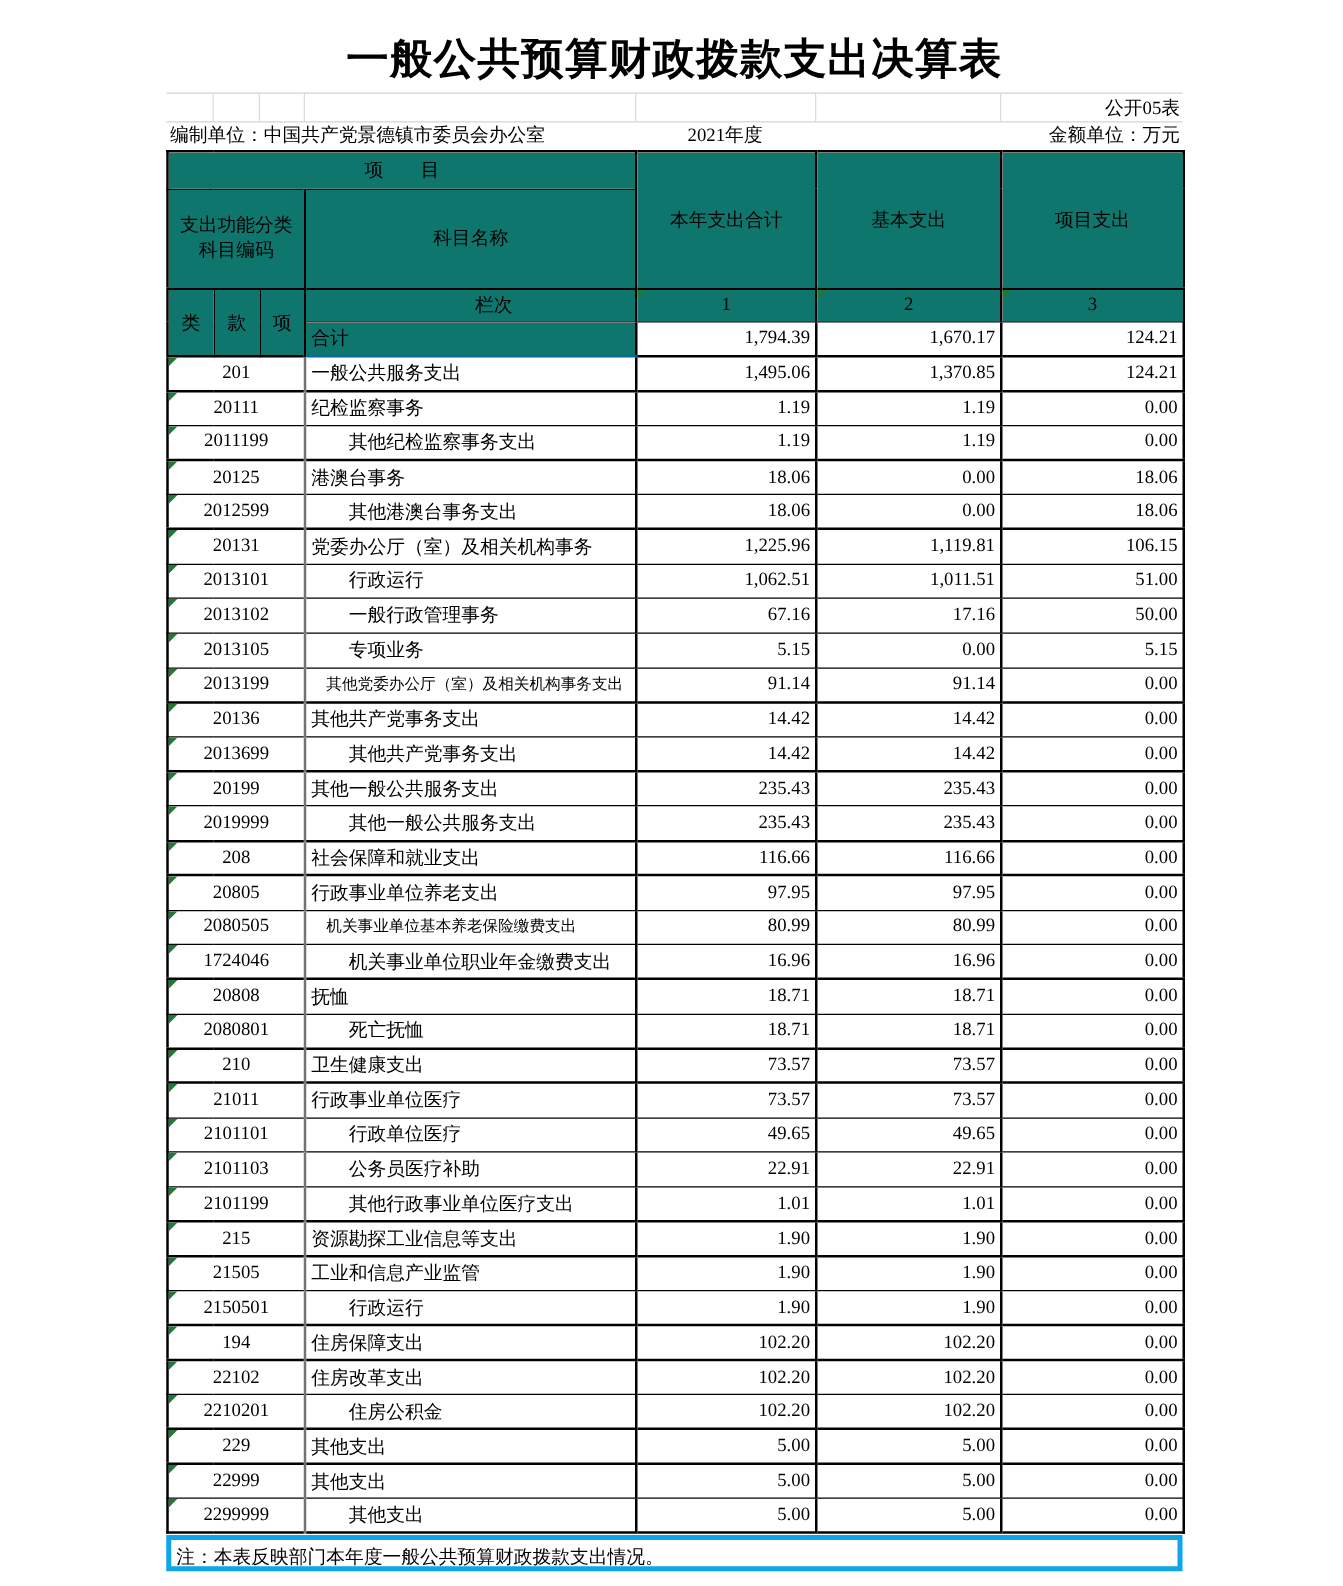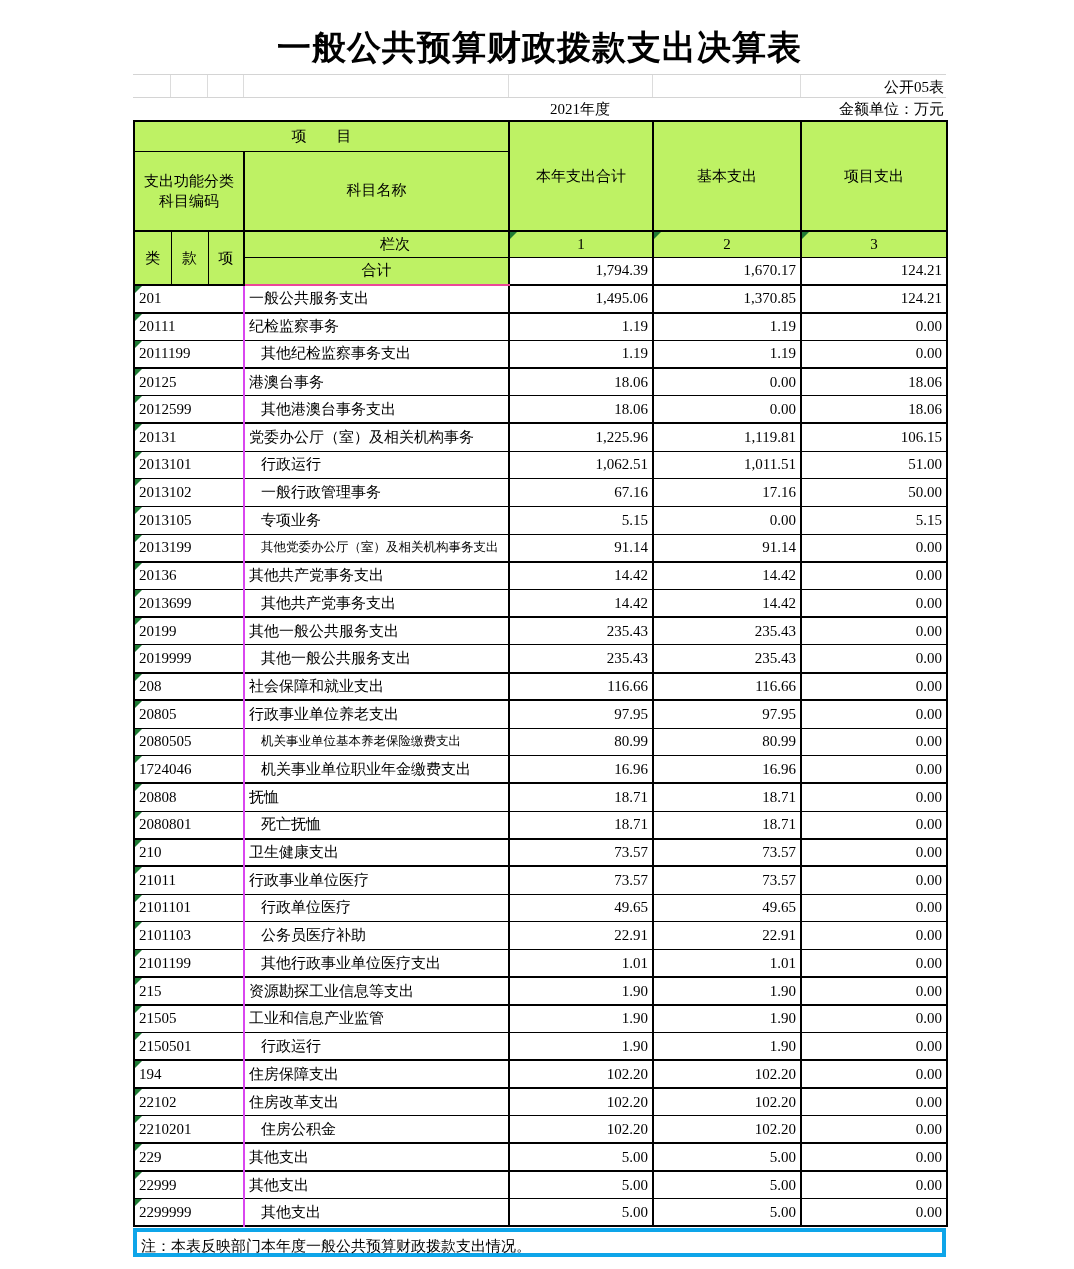--- a/index.html
+++ b/index.html
@@ -64,46 +64,46 @@
   }
   table.budget td {
     position: relative;
     padding: 0 4px;
     font-size: 15px;
     overflow: hidden;
     white-space: nowrap;
     box-sizing: border-box;
     vertical-align: middle;
   }
-  .gray { background: #bef264; }
+  .gray { background: #0f766e; }
 
   
   tr.h-project    { height: 30px; }
   tr.h-labels     { height: 80px; }
   tr.h-lanci      { height: 26px; }
   tr.h-total      { height: 28px; }
   td.hdr          { text-align: center; font-size: 16px; }
   td.h-proj       { border-bottom: 1px solid #000; border-right: 2px solid #000; }
   td.h-valcol     { border-left: 2px solid #000; }
   td.h-code       { border-right: 2px solid #000; border-bottom: 2px solid #000; line-height: 20px; }
   td.h-name       { border-bottom: 2px solid #000; }
   td.h-sub        { border-right: 1px solid #000; border-top: 2px solid #000; }
   td.h-sub-last   { border-right: 2px solid #000; border-top: 2px solid #000; }
   td.h-lanci-lbl  { border-bottom: 1px solid #000; border-top: 2px solid #000; }
   td.h-colnum     { border-left: 2px solid #000; border-bottom: 1px solid #000; border-top: 2px solid #000; text-align: center; }
-  td.h-total-lbl  { border-bottom: 2px solid #ec4899; border-right: 2px solid #000; text-align: center; font-size: 16px; }
+  td.h-total-lbl  { border-bottom: 2px solid #0369a1; border-right: 2px solid #000; font-size: 16px; }
   td.h-total-val  { border-left: 2px solid #000; border-bottom: 2px solid #000; border-radius: 10px; }
 
   
   tbody.data tr   { height: 27.7px; }
   tr.lv1 > td, tr.lv2 > td { border-top: 2px solid #000; }
   tr.lv3 > td     { border-top: 1px solid #000; }
-  td.c-code       { border-right: 2px solid #d946ef; padding-left: 3px; }
+  td.c-code       { border-right: 2px solid #737373; padding-left: 3px; text-align: center; }
   td.c-name       { border-right: 2px solid #000; padding-left: 3px; }
-  tr.lv3 td.c-name { padding-left: 16px; }
+  tr.lv3 td.c-name { padding-left: 34px; }
   tr.small td.c-name { font-size: 12.5px; padding-left: 16px; }
   td.c-num        { border-left: 2px solid #000; text-align: right; padding-right: 5px; }
 
   .tri {
     position: absolute;
     top: 0; left: 0;
     width: 0; height: 0;
     border-top: 7px solid #1e7b34;
     border-right: 7px solid transparent;
     pointer-events: none;
@@ -130,20 +130,21 @@
     <span class="grid" style="left:37px"></span>
     <span class="grid" style="left:74px"></span>
     <span class="grid" style="left:110px"></span>
     <span class="grid" style="left:375px"></span>
     <span class="grid" style="left:519px"></span>
     <span class="grid" style="left:667px"></span>
     <span>公开05表</span>
   </div>
 
   <div class="meta2">
+    <span class="m-left">编制单位：中国共产党景德镇市委员会办公室</span>
     <span class="m-center">2021年度</span>
     <span class="m-right">金额单位：万元</span>
   </div>
 
   <table class="budget">
     <colgroup>
       <col style="width:37px">
         <col style="width:37px">
         <col style="width:36px">
       <col style="width:265px">

